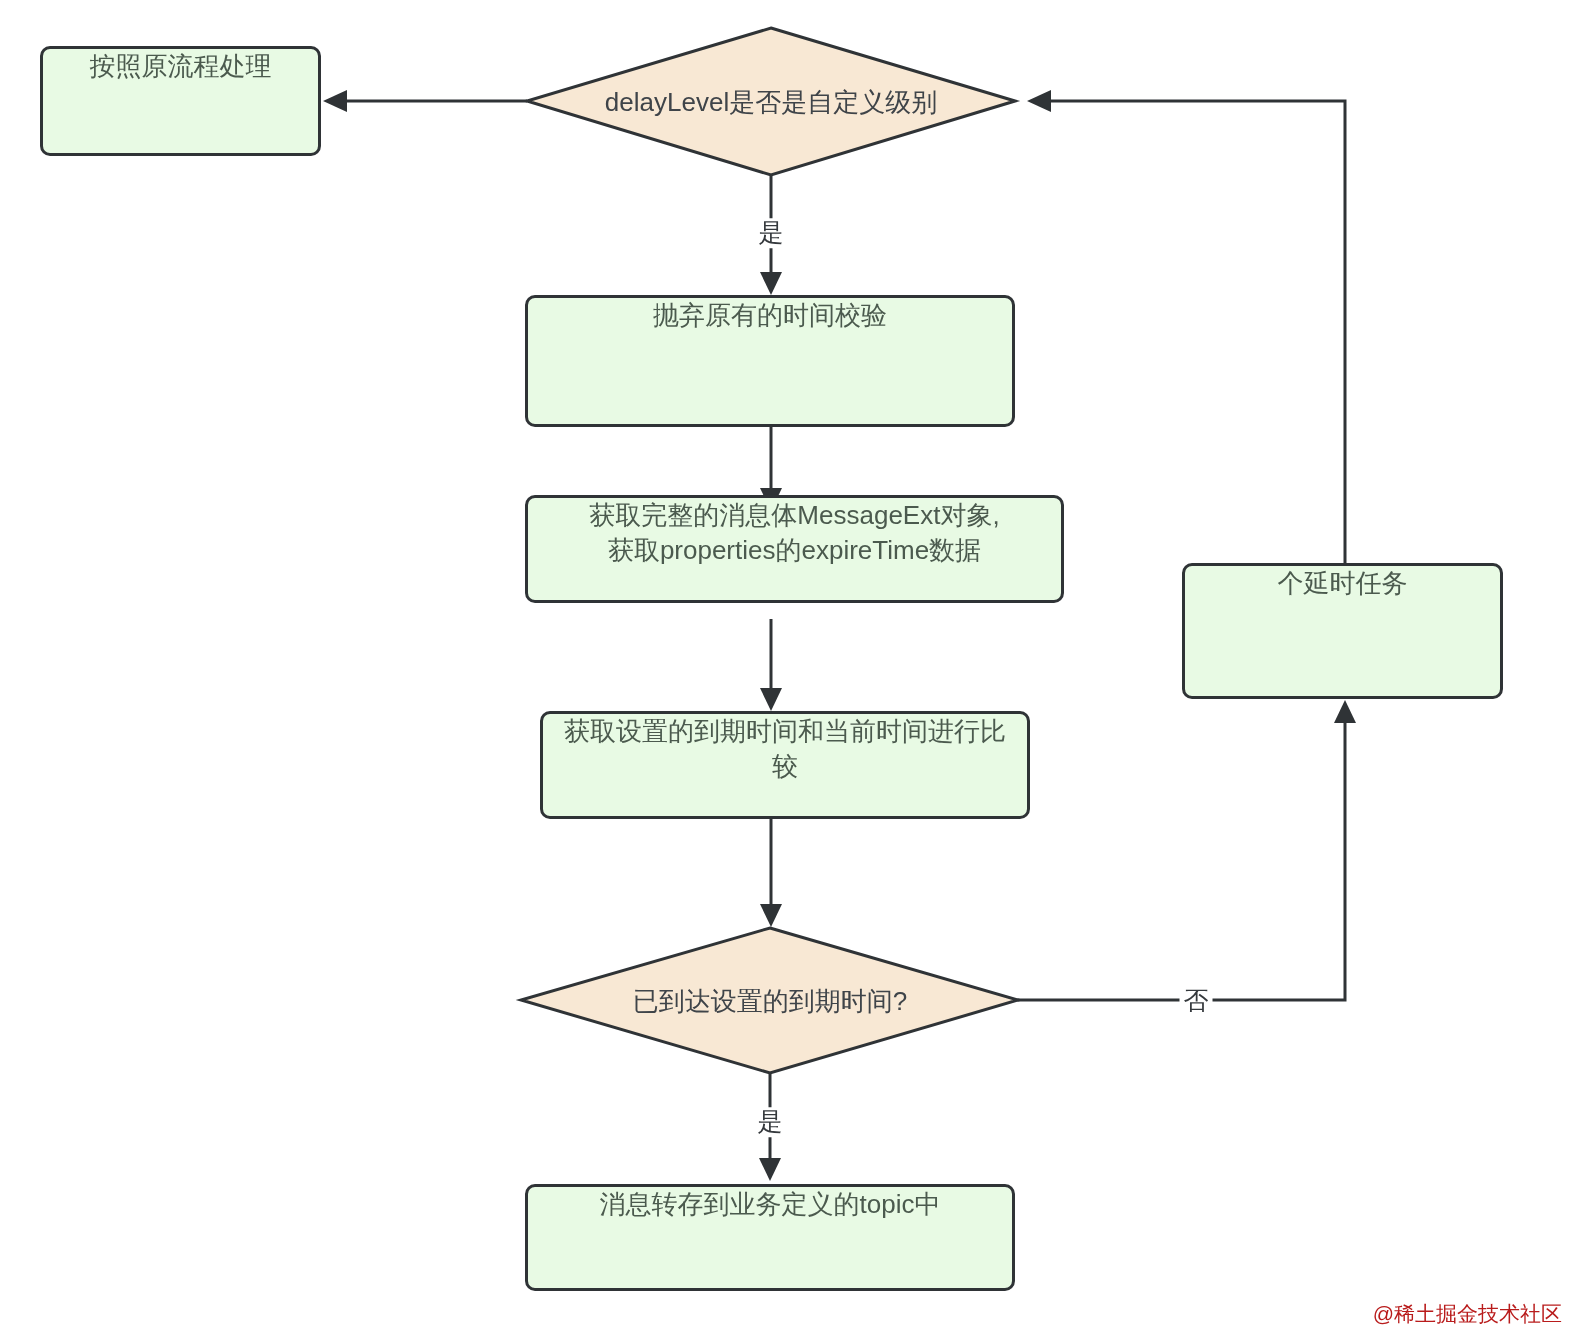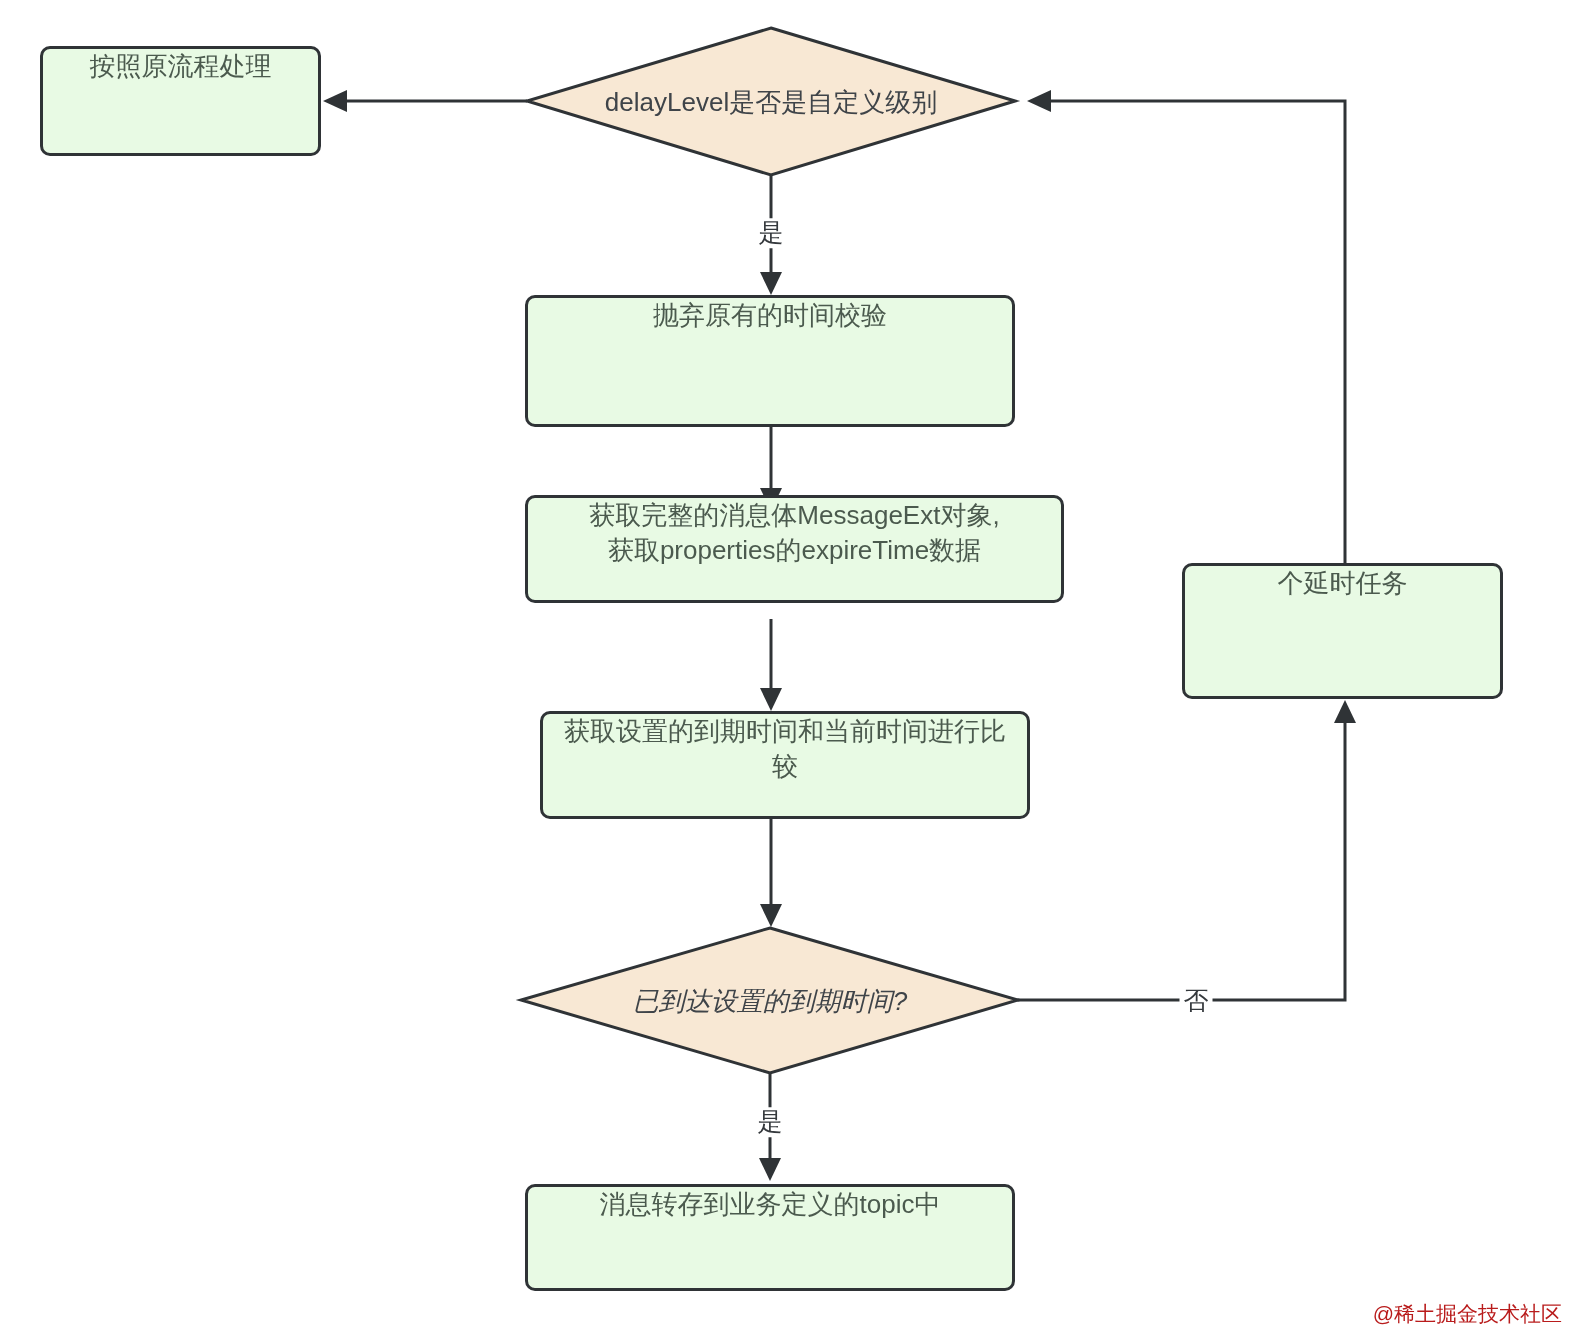--- a/index.html
+++ b/index.html
@@ -38,21 +38,21 @@
   .node-requeue         { left: 1182px; top: 563px;  width: 321px; height: 136px; }
   .diamond-label {
     position: absolute;
     transform: translate(-50%, -50%);
     color: #3f4449;
     font-size: 26px;
     white-space: nowrap;
     text-align: center;
   }
   .diamond-label-1 { left: 771px; top: 102px; }
-  .diamond-label-2 { left: 770px; top: 1001px; font-style: italic; }
+  .diamond-label-2 { left: 770px; top: 1001px; }
   .edge-label {
     position: absolute;
     transform: translate(-50%, -50%);
     background: #ffffff;
     color: #35393d;
     font-size: 25px;
     padding: 1px 4px;
     line-height: 1.1;
   }
   .edge-label-yes-1 { left: 771px;  top: 233px; }

